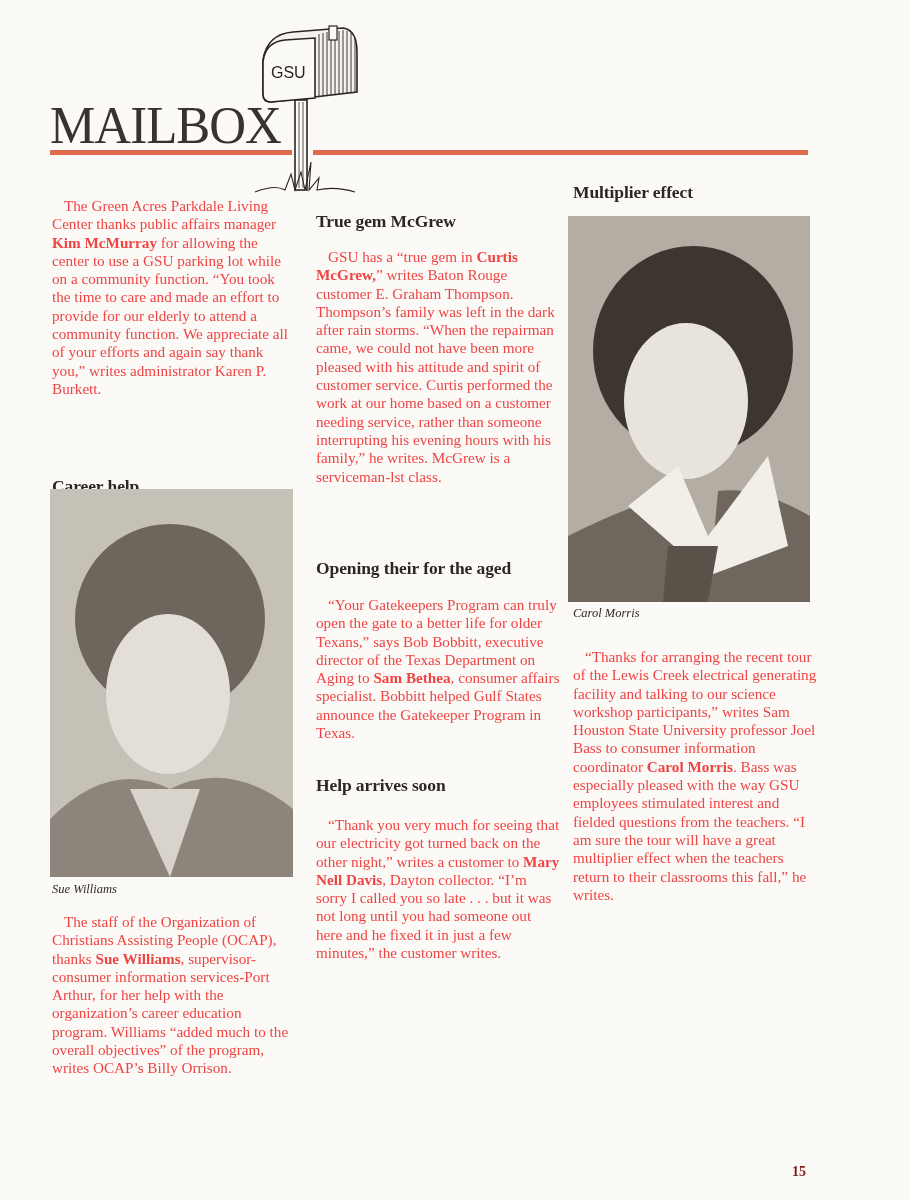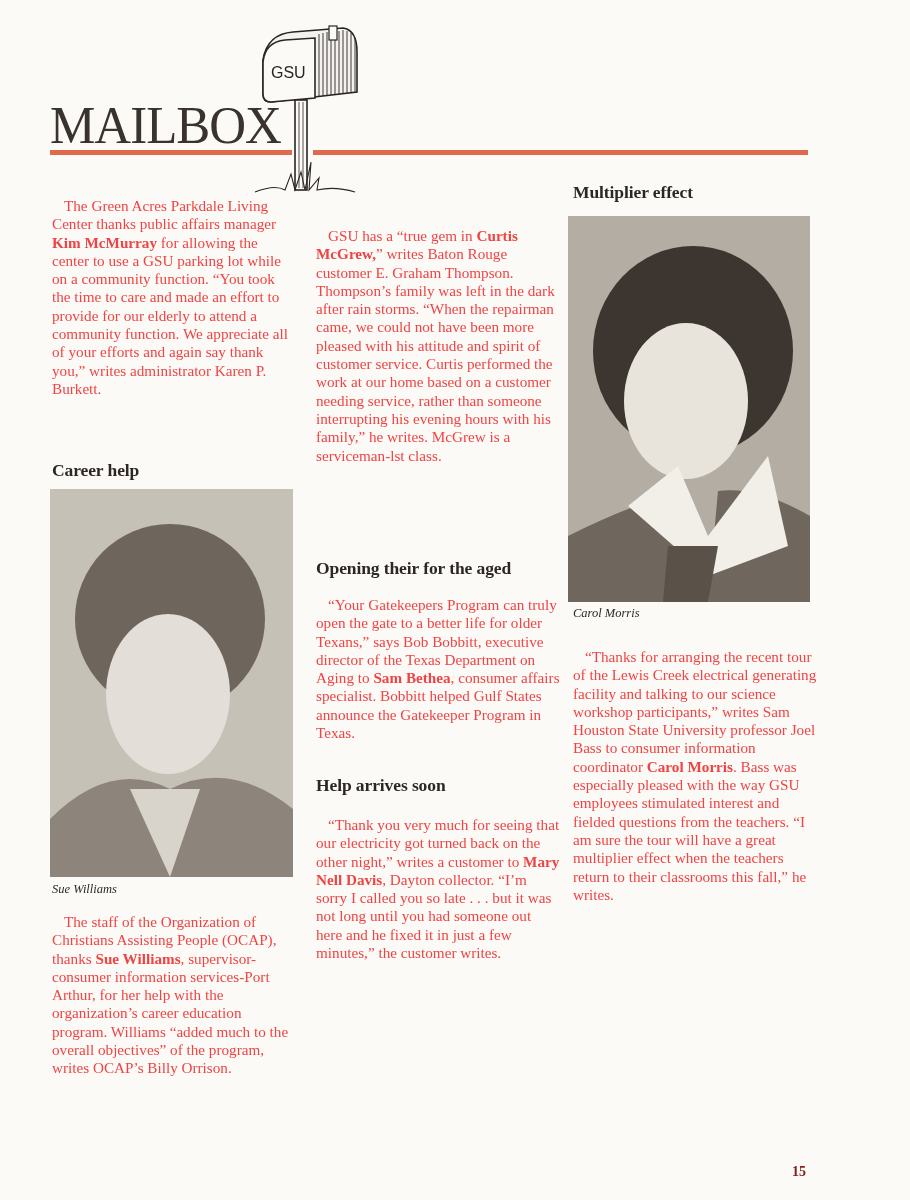--- a/index.html
+++ b/index.html
@@ -85,39 +85,40 @@
     </g>
 
     <path d="M10 170 Q30 162 40 168 L46 152 L50 168 L56 150 L60 168 L66 140 L64 168 L74 156 L72 168 Q90 164 110 170" fill="none" stroke="#2b2522" stroke-width="1.1"></path>
   </svg>
 </div>
 
 <div class="col col1" style="top:178px;">
   <p class="body" style="margin-top:19px;">The Green Acres Parkdale Living Center thanks public affairs manager <b>Kim McMurray</b> for allowing the center to use a GSU parking lot while on a community function. “You took the time to care and made an effort to provide for our elderly to attend a community function. We appreciate all of your efforts and again say thank you,” writes administrator Karen P. Burkett.</p>
 </div>
 
-<div class="col col1" style="top:460px;">
+<div class="col col1" style="top:476px;">
   <h2 class="head">Career help</h2>
 </div>
 
 <div class="photo" style="left:50px; top:489px; width:243px; height:388px;">
   <svg viewBox="0 0 243 388" preserveAspectRatio="none">
     <rect width="243" height="388" fill="#c6c1b7"></rect>
     <ellipse cx="120" cy="130" rx="95" ry="95" fill="#6e665d"></ellipse>
     <ellipse cx="118" cy="205" rx="62" ry="80" fill="#e3dfd8"></ellipse>
     <path d="M0 330 Q60 270 120 300 Q180 270 243 320 L243 388 L0 388 Z" fill="#8d857b"></path>
     <path d="M80 300 L120 388 L150 300 Z" fill="#d9d4cb"></path>
   </svg>
 </div>
 <div class="col col1" style="top:882px;">
   <p class="caption">Sue Williams</p>
   <p class="body" style="margin-top:16px;">The staff of the Organization of Christians Assisting People (OCAP), thanks <b>Sue Williams</b>, supervisor-consumer information services-Port Arthur, for her help with the organization’s career education program. Williams “added much to the overall objectives” of the program, writes OCAP’s Billy Orrison.</p>
 </div>
 
 <div class="col col2" style="top:211px;">
+  <h2 class="head">True gem McGrew</h2>
   <p class="body" style="margin-top:16px;">GSU has a “true gem in <b>Curtis McGrew,</b>” writes Baton Rouge customer E. Graham Thompson. Thompson’s family was left in the dark after rain storms. “When the repairman came, we could not have been more pleased with his attitude and spirit of customer service. Curtis performed the work at our home based on a customer needing service, rather than someone interrupting his evening hours with his family,” he writes. McGrew is a serviceman-lst class.</p>
 </div>
 
 <div class="col col2" style="top:558px;">
   <h2 class="head">Opening their for the aged</h2>
   <p class="body" style="margin-top:17px;">“Your Gatekeepers Program can truly open the gate to a better life for older Texans,” says Bob Bobbitt, executive director of the Texas Department on Aging to <b>Sam Bethea</b>, consumer affairs specialist. Bobbitt helped Gulf States announce the Gatekeeper Program in Texas.</p>
 </div>
 
 <div class="col col2" style="top:775px;">
   <h2 class="head">Help arrives soon</h2>

